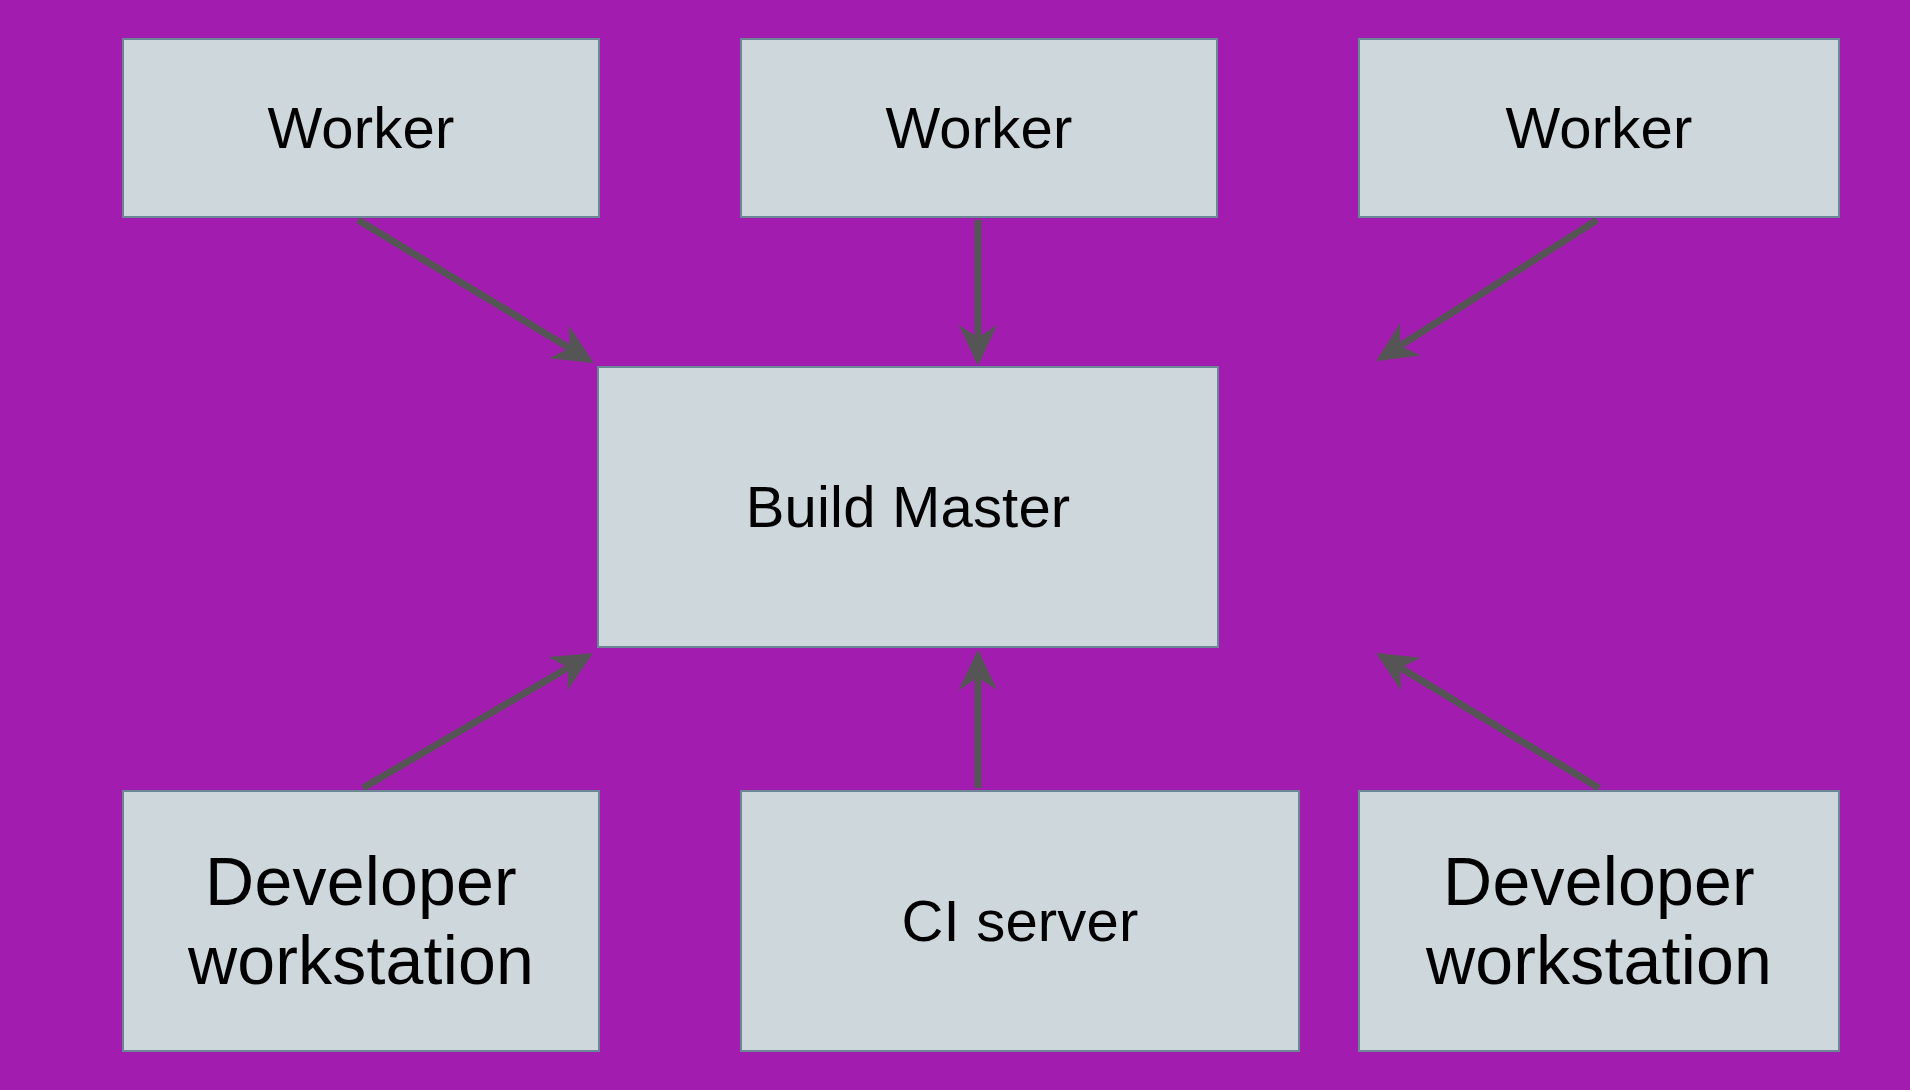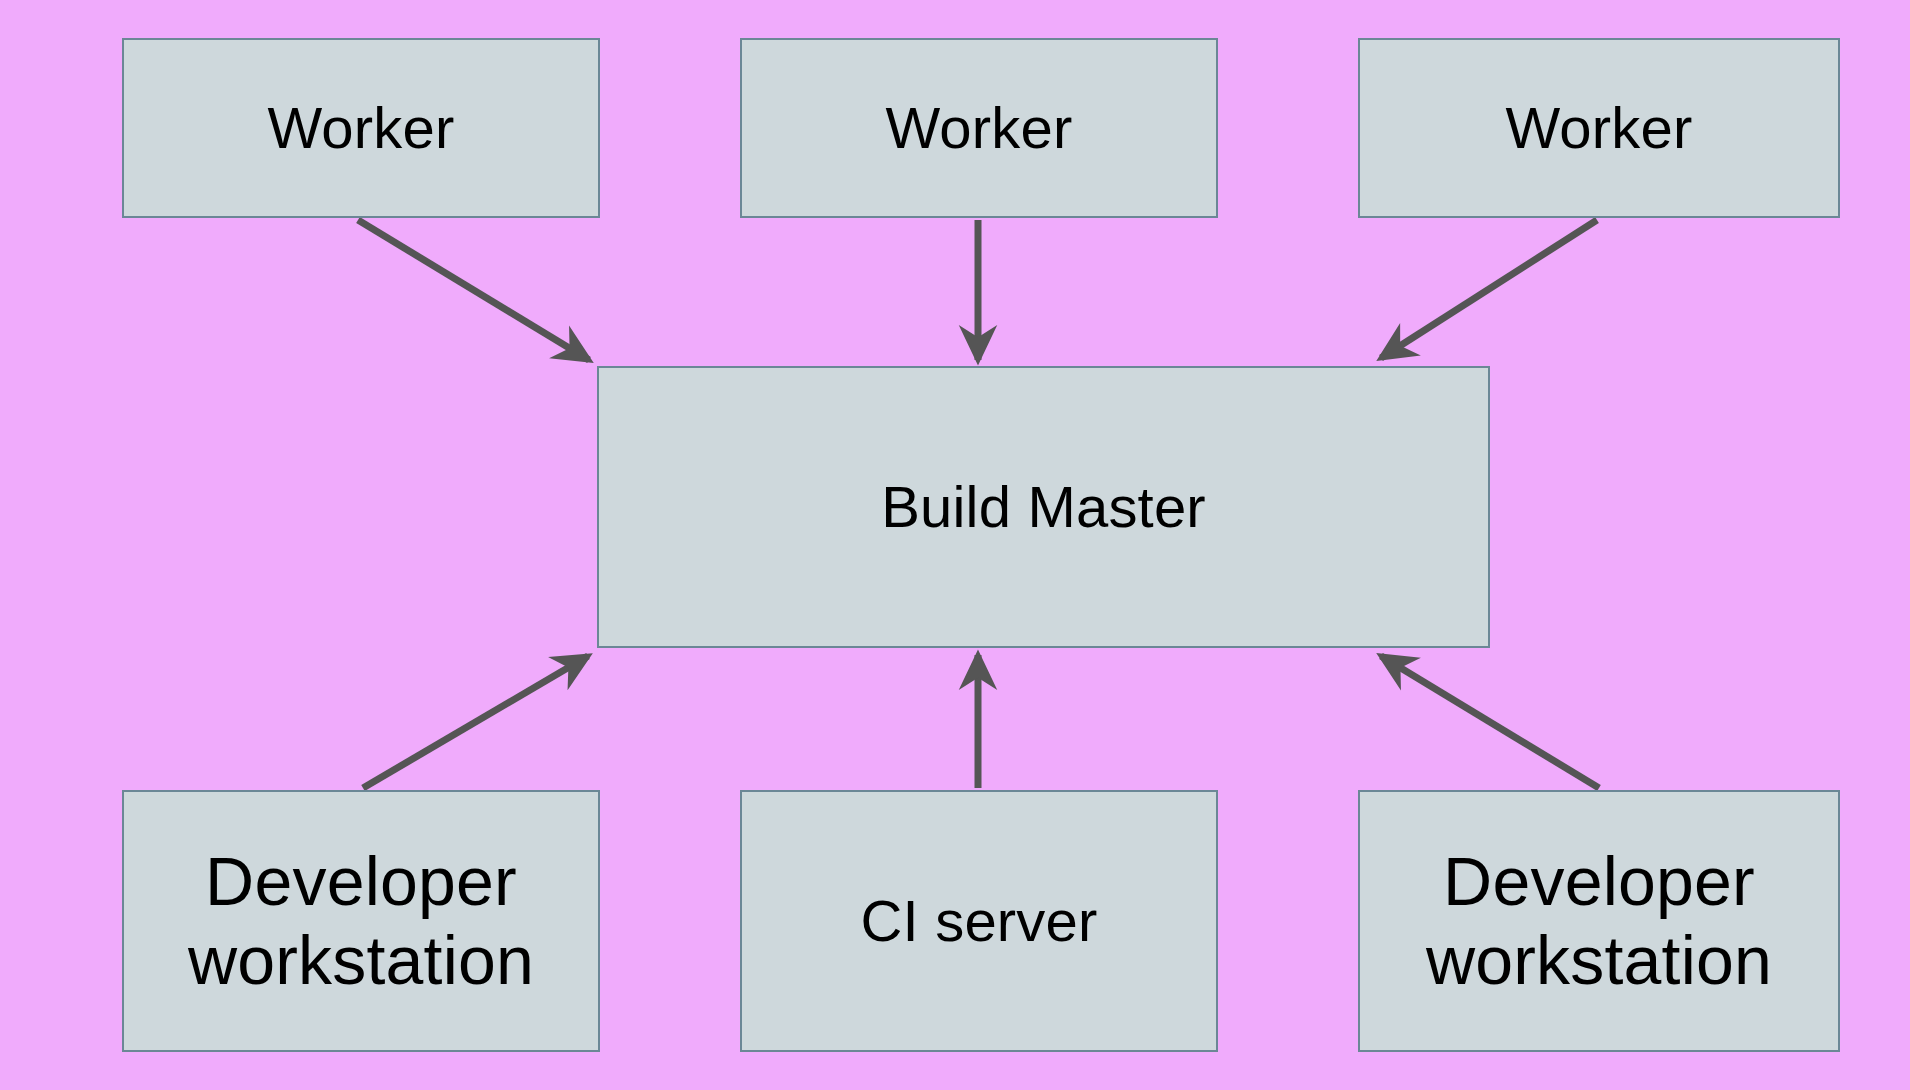--- a/index.html
+++ b/index.html
@@ -11,21 +11,21 @@
   body {
     width: 1910px;
     height: 1090px;
     font-family: "Liberation Sans", "DejaVu Sans", sans-serif;
     overflow: hidden;
   }
   #diagram-canvas {
     position: relative;
     width: 1910px;
     height: 1090px;
-    background: #f0abfc;
+    background: #a21caf;
   }
   #edge-layer {
     position: absolute;
     left: 0;
     top: 0;
     width: 1910px;
     height: 1090px;
     pointer-events: none;
   }
   .node {
@@ -49,23 +49,23 @@
     padding: 0 12px;
   }
   .node-label.two-line {
     font-size: 68px;
     line-height: 1.16;
   }
   
   #node-worker-1 { left: 122px;  top: 38px;  width: 478px; height: 180px; }
   #node-worker-2 { left: 740px;  top: 38px;  width: 478px; height: 180px; }
   #node-worker-3 { left: 1358px; top: 38px;  width: 482px; height: 180px; }
-  #node-build-master { left: 597px; top: 366px; width: 893px; height: 282px; }
+  #node-build-master { left: 597px; top: 366px; width: 622px; height: 282px; }
   #node-dev-left  { left: 122px;  top: 790px; width: 478px; height: 262px; }
-  #node-ci-server { left: 740px;  top: 790px; width: 478px; height: 262px; }
+  #node-ci-server { left: 740px;  top: 790px; width: 560px; height: 262px; }
   #node-dev-right { left: 1358px; top: 790px; width: 482px; height: 262px; }
 </style>
 </head>
 <body>
 
 <div id="diagram-canvas">
 
   <svg id="edge-layer" viewBox="0 0 1910 1090" width="1910" height="1090" xmlns="http://www.w3.org/2000/svg">
     <defs>
       <marker id="arrowhead" markerWidth="6.2" markerHeight="6.2" refX="5.1" refY="3.1" orient="auto" markerUnits="strokeWidth">

